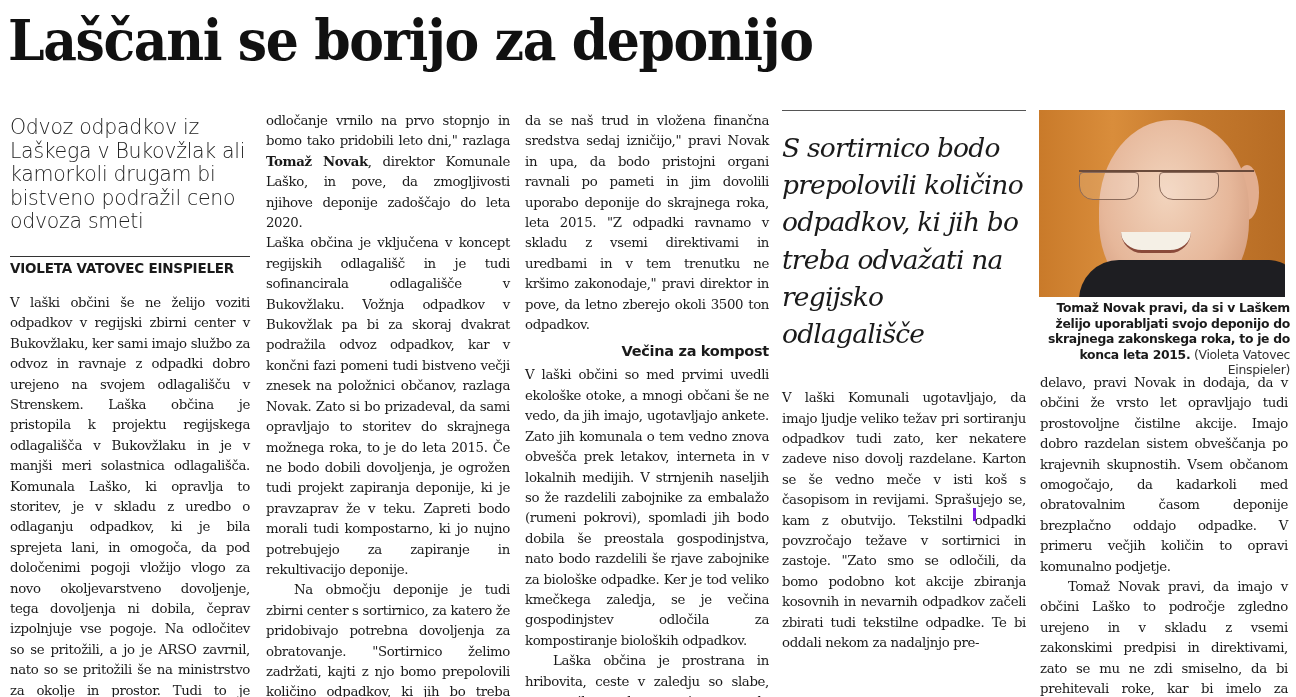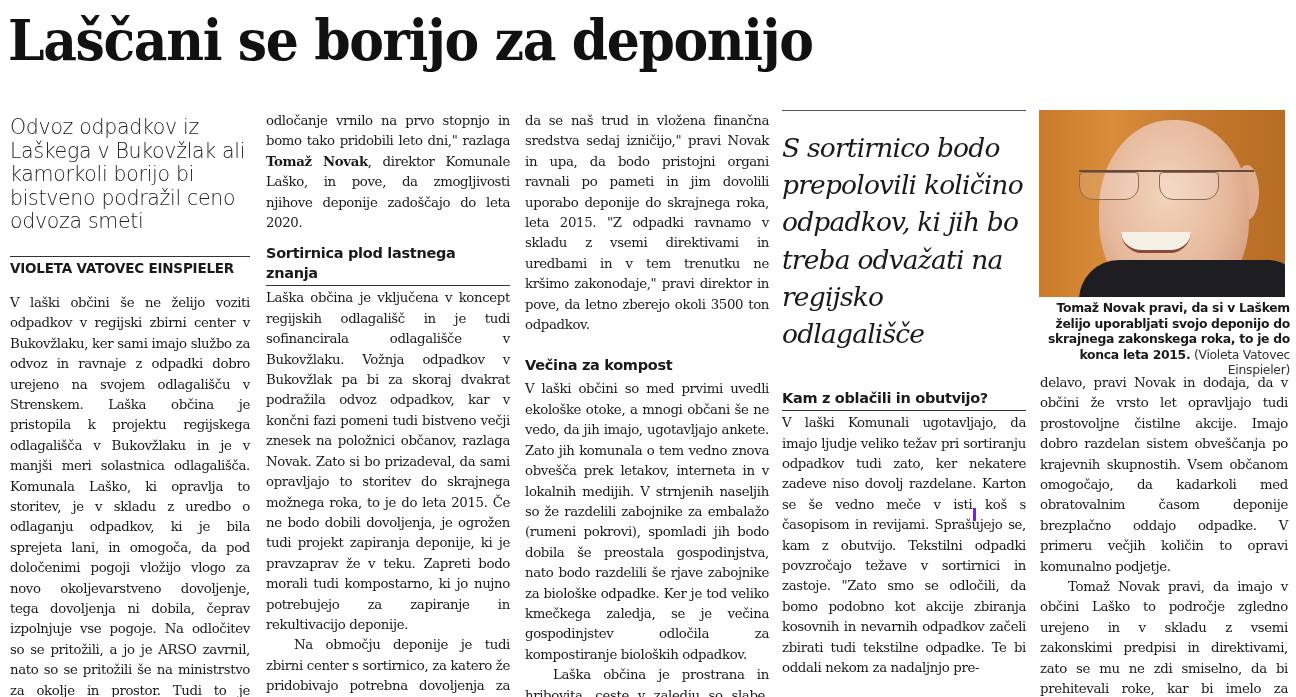--- a/index.html
+++ b/index.html
@@ -31,45 +31,43 @@
   .caption b { font-weight:bold; }
   .caption .credit { font-weight:normal; color:#333; }
   .cursor { position:absolute; left:973px; top:508px; width:3px; height:13px; background:#7a20e0; }
 </style>
 </head>
 <body>
 
 <h1 class="headline">Laščani se borijo za deponijo</h1>
 
 <div class="col" style="left:10px; width:240px;">
-  <div class="lead">Odvoz odpadkov iz Laškega v Bukovžlak ali kamorkoli borijo bi bistveno podražil ceno odvoza smeti</div>
+  <div class="lead">Odvoz odpadkov iz Laškega v Bukovžlak ali kamorkoli drugam bi bistveno podražil ceno odvoza smeti</div>
   <div class="byline">VIOLETA VATOVEC EINSPIELER</div>
   <div class="serif">
     <p>V laški občini še ne želijo voziti odpadkov v regijski zbirni center v Bukovžlaku, ker sami imajo službo za odvoz in ravnaje z odpadki dobro urejeno na svojem odlagališču v Strenskem. Laška občina je pristopila k projektu regijskega odlagališča v Bukovžlaku in je v manjši meri solastnica odlagališča. Komunala Laško, ki opravlja to storitev, je v skladu z uredbo o odlaganju odpadkov, ki je bila sprejeta lani, in omogoča, da pod določenimi pogoji vložijo vlogo za novo okoljevarstveno dovoljenje, tega dovoljenja ni dobila, čeprav izpolnjuje vse pogoje. Na odločitev so se pritožili, a jo je ARSO zavrnil, nato so se pritožili še na ministrstvo za okolje in prostor. Tudi to je zavrnilo pritožbo, oktobra pa so vložili tožbo na upravno sodišče. "V tožbi smo opozorili na določene nepravilnosti v postopku in pričakujemo, da bo upravno sodišče ponovno</p>
   </div>
 </div>
 
 <div class="col serif" style="left:266px; width:244px; top:111px;">
   <p><span>odločanje vrnilo na prvo stopnjo in bomo tako pridobili leto dni," razlaga </span><b>Tomaž Novak</b><span>, direktor Komunale Laško, in pove, da zmogljivosti njihove deponije zadoščajo do leta 2020.</span></p>
-  <div class="subhead">Sortirnica plod lastnega znanja</div>
   <p>Laška občina je vključena v koncept regijskih odlagališč in je tudi sofinancirala odlagališče v Bukovžlaku. Vožnja odpadkov v Bukovžlak pa bi za skoraj dvakrat podražila odvoz odpadkov, kar v končni fazi pomeni tudi bistveno večji znesek na položnici občanov, razlaga Novak. Zato si bo prizadeval, da sami opravljajo to storitev do skrajnega možnega roka, to je do leta 2015. Če ne bodo dobili dovoljenja, je ogrožen tudi projekt zapiranja deponije, ki je pravzaprav že v teku. Zapreti bodo morali tudi kompostarno, ki jo nujno potrebujejo za zapiranje in rekultivacijo deponije.</p>
   <p class="indent">Na območju deponije je tudi zbirni center s sortirnico, za katero že pridobivajo potrebna dovoljenja za obratovanje. "Sortirnico želimo zadržati, kajti z njo bomo prepolovili količino odpadkov, ki jih bo treba odvažati na regijsko odlagališče. Sortirnico smo gradili v preteklih letih, je plod našega lastnega znanja in prilagojena vrstam smeti z našega območja. Škoda bi bilo,</p>
 </div>
 
 <div class="col serif" style="left:525px; width:244px; top:111px;">
   <p>da se naš trud in vložena finančna sredstva sedaj izničijo," pravi Novak in upa, da bodo pristojni organi ravnali po pameti in jim dovolili uporabo deponije do skrajnega roka, leta 2015. "Z odpadki ravnamo v skladu z vsemi direktivami in uredbami in v tem trenutku ne kršimo zakonodaje," pravi direktor in pove, da letno zberejo okoli 3500 ton odpadkov.</p>
-  <div class="subhead" style="border-bottom:none; margin-top:20px;">Večina za kompost</div>
+  <div class="subhead" style="border-bottom:none; margin-top:6px;text-align:right;">Večina za kompost</div>
   <p>V laški občini so med prvimi uvedli ekološke otoke, a mnogi občani še ne vedo, da jih imajo, ugotavljajo ankete. Zato jih komunala o tem vedno znova obvešča prek letakov, interneta in v lokalnih medijih. V strnjenih naseljih so že razdelili zabojnike za embalažo (rumeni pokrovi), spomladi jih bodo dobila še preostala gospodinjstva, nato bodo razdelili še rjave zabojnike za biološke odpadke. Ker je tod veliko kmečkega zaledja, se je večina gospodinjstev odločila za kompostiranje bioloških odpadkov.</p>
   <p class="indent">Laška občina je prostrana in hribovita, ceste v zaledju so slabe, zato vozilo za odvoz smeti ne more do sleherne kmetije. Območja odvoza so zato odvisna tudi od investicij v obnovo cest, pravi Novak. Sicer pa sedaj pripravljajo projekt optimizaci-</p>
 </div>
 
 <div class="col" style="left:782px; width:244px; top:110px;">
   <div class="pull">S sortirnico bodo prepolovili količino odpadkov, ki jih bo treba odvažati na regijsko odlagališče</div>
   <div class="serif" style="margin-top:36px;">
-    <div class="subhead" style="margin-top:12px;">Kam z oblačili in obutvijo?</div>
     <p>V laški Komunali ugotavljajo, da imajo ljudje veliko težav pri sortiranju odpadkov tudi zato, ker nekatere zadeve niso dovolj razdelane. Karton se še vedno meče v isti koš s časopisom in revijami. Sprašujejo se, kam z obutvijo. Tekstilni odpadki povzročajo težave v sortirnici in zastoje. "Zato smo se odločili, da bomo podobno kot akcije zbiranja kosovnih in nevarnih odpadkov začeli zbirati tudi tekstilne odpadke. Te bi oddali nekom za nadaljnjo pre-</p>
   </div>
 </div>
 
 <div class="photo">
   <div class="ear"></div>
   <div class="face"></div>
   <div class="glasses">
     <div class="lens" style="left:0;"></div>
     <div class="lens" style="left:80px;"></div>

